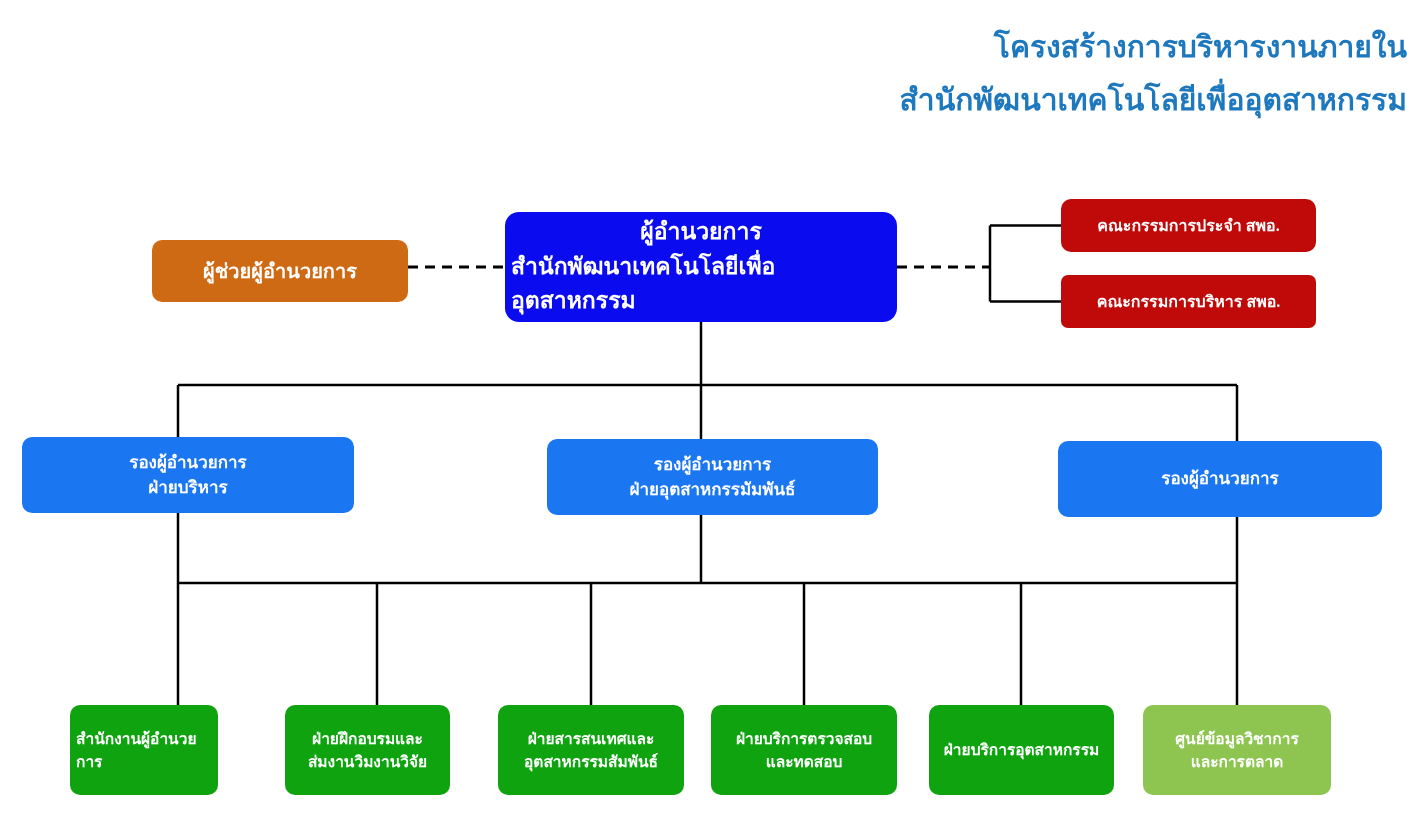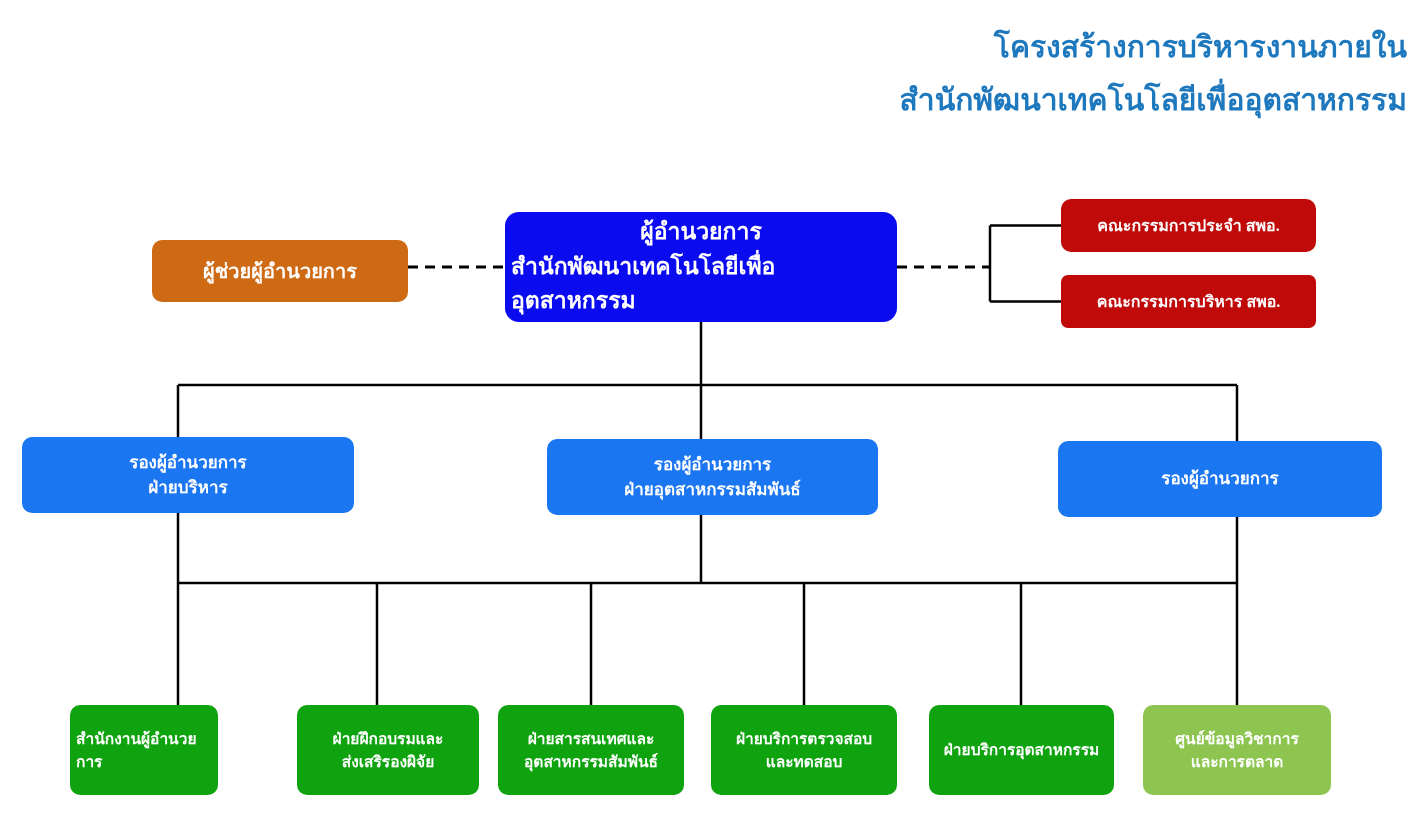--- a/index.html
+++ b/index.html
@@ -51,21 +51,21 @@
   .committee-1 { top: 199px; }
   .committee-2 { top: 275px; border-radius: 7px; }
 
   .deputy   { width: 332px; height: 76px; background: var(--deputy_bg); font-size: 17px; }
   .deputy-1 { left: 22px;   top: 437px; }
   .deputy-2 { left: 547px;  top: 439px; width: 331px; }
   .deputy-3 { left: 1058px; top: 441px; width: 324px; }
 
   .dept   { top: 705px; height: 90px; background: var(--department_bg); font-size: 15.5px; }
   .dept-1 { left: 70px;   width: 148px; }
-  .dept-2 { left: 285px;  width: 182px; margin-left: 12px; }
+  .dept-2 { left: 285px;  width: 165px; }
   .dept-3 { left: 498px;  width: 186px; }
   .dept-4 { left: 711px;  width: 186px; }
   .dept-5 { left: 929px;  width: 185px; }
   .dept-6 { left: 1143px; width: 188px; background: var(--department_alt_bg); }
 </style>
 </head>
 <body>
 
 <div class="canvas">
 
@@ -99,35 +99,35 @@
     <span>คณะกรรมการบริหาร สพอ.</span>
   </div>
 
   <div class="box deputy deputy-1">
     <span>รองผู้อำนวยการ</span>
     <span>ฝ่ายบริหาร</span>
   </div>
 
   <div class="box deputy deputy-2">
     <span>รองผู้อำนวยการ</span>
-    <span>ฝ่ายอุตสาหกรรมสัมพันธ์</span>
+    <span>ฝ่ายอุตสาหกรรมัมพันธ์</span>
   </div>
 
   <div class="box deputy deputy-3">
     <span>รองผู้อำนวยการ</span>
   </div>
 
   <div class="box dept dept-1">
     <span>สำนักงานผู้อำนวยการ</span>
     <span></span>
   </div>
 
   <div class="box dept dept-2">
     <span>ฝ่ายฝึกอบรมและ</span>
-    <span>ส่งเสริรองผิจัย</span>
+    <span>ส่มงานวิมงานวิจัย</span>
   </div>
 
   <div class="box dept dept-3">
     <span>ฝ่ายสารสนเทศและ</span>
     <span>อุตสาหกรรมสัมพันธ์</span>
   </div>
 
   <div class="box dept dept-4">
     <span>ฝ่ายบริการตรวจสอบ</span>
     <span>และทดสอบ</span>

